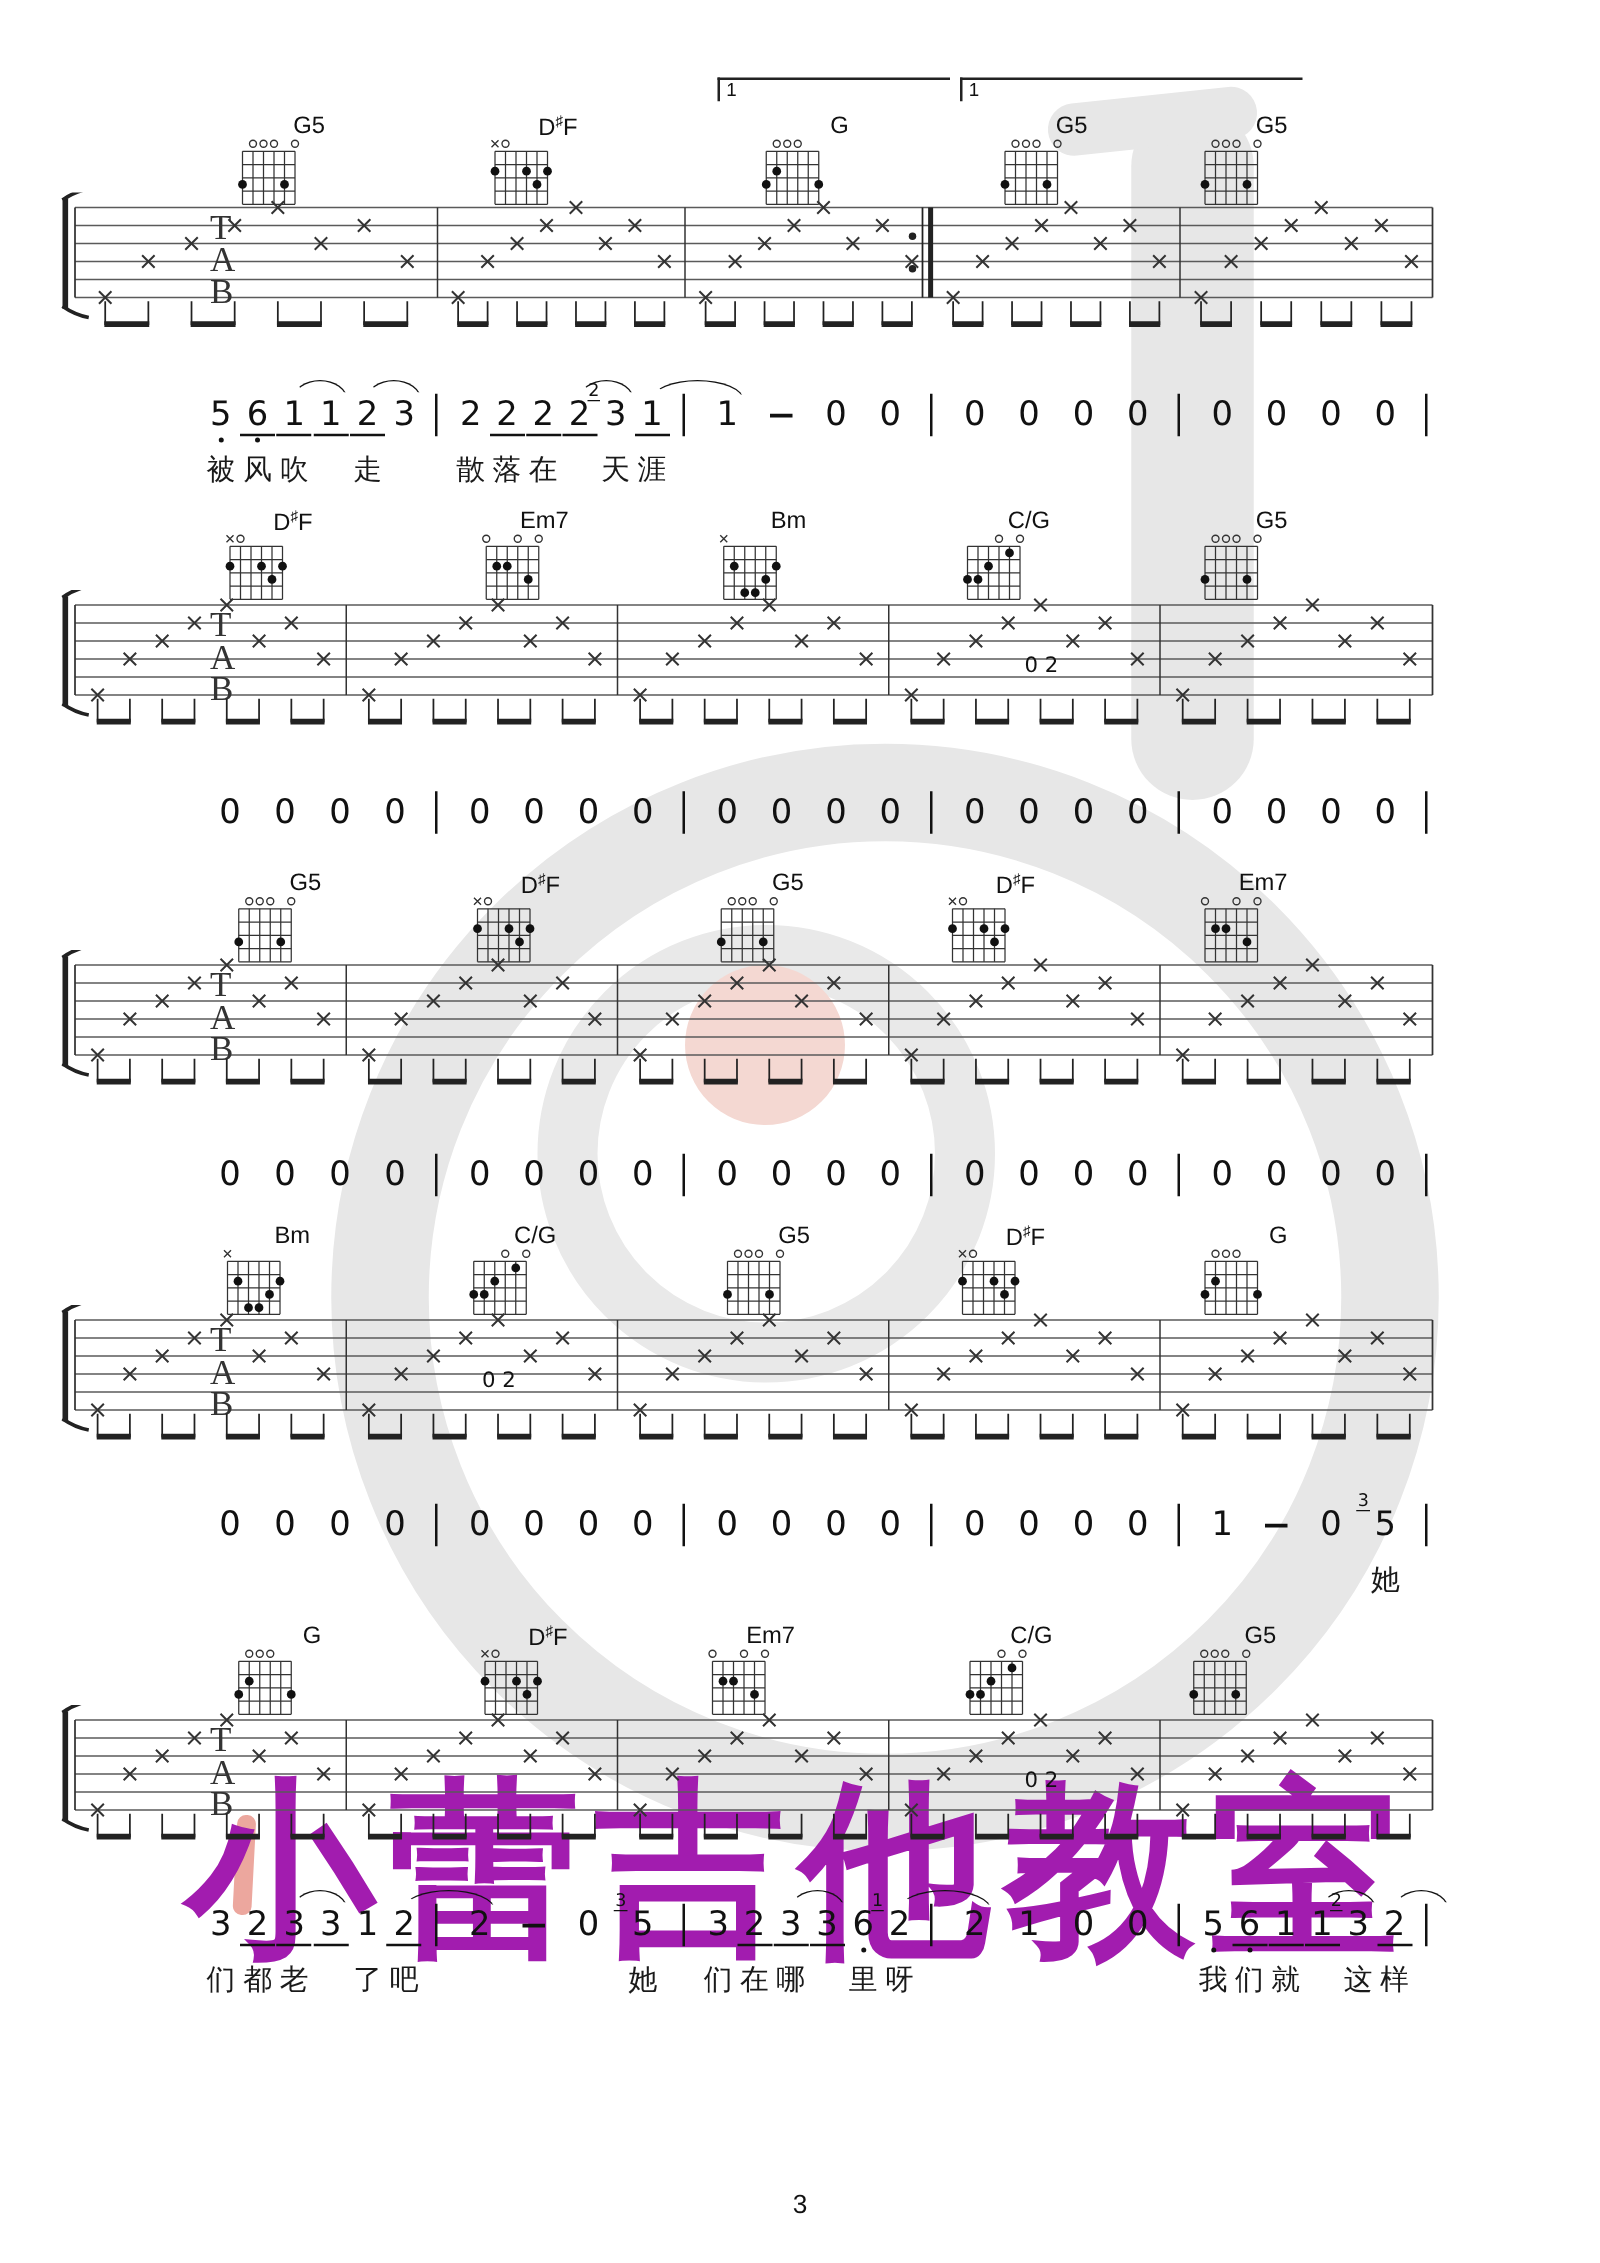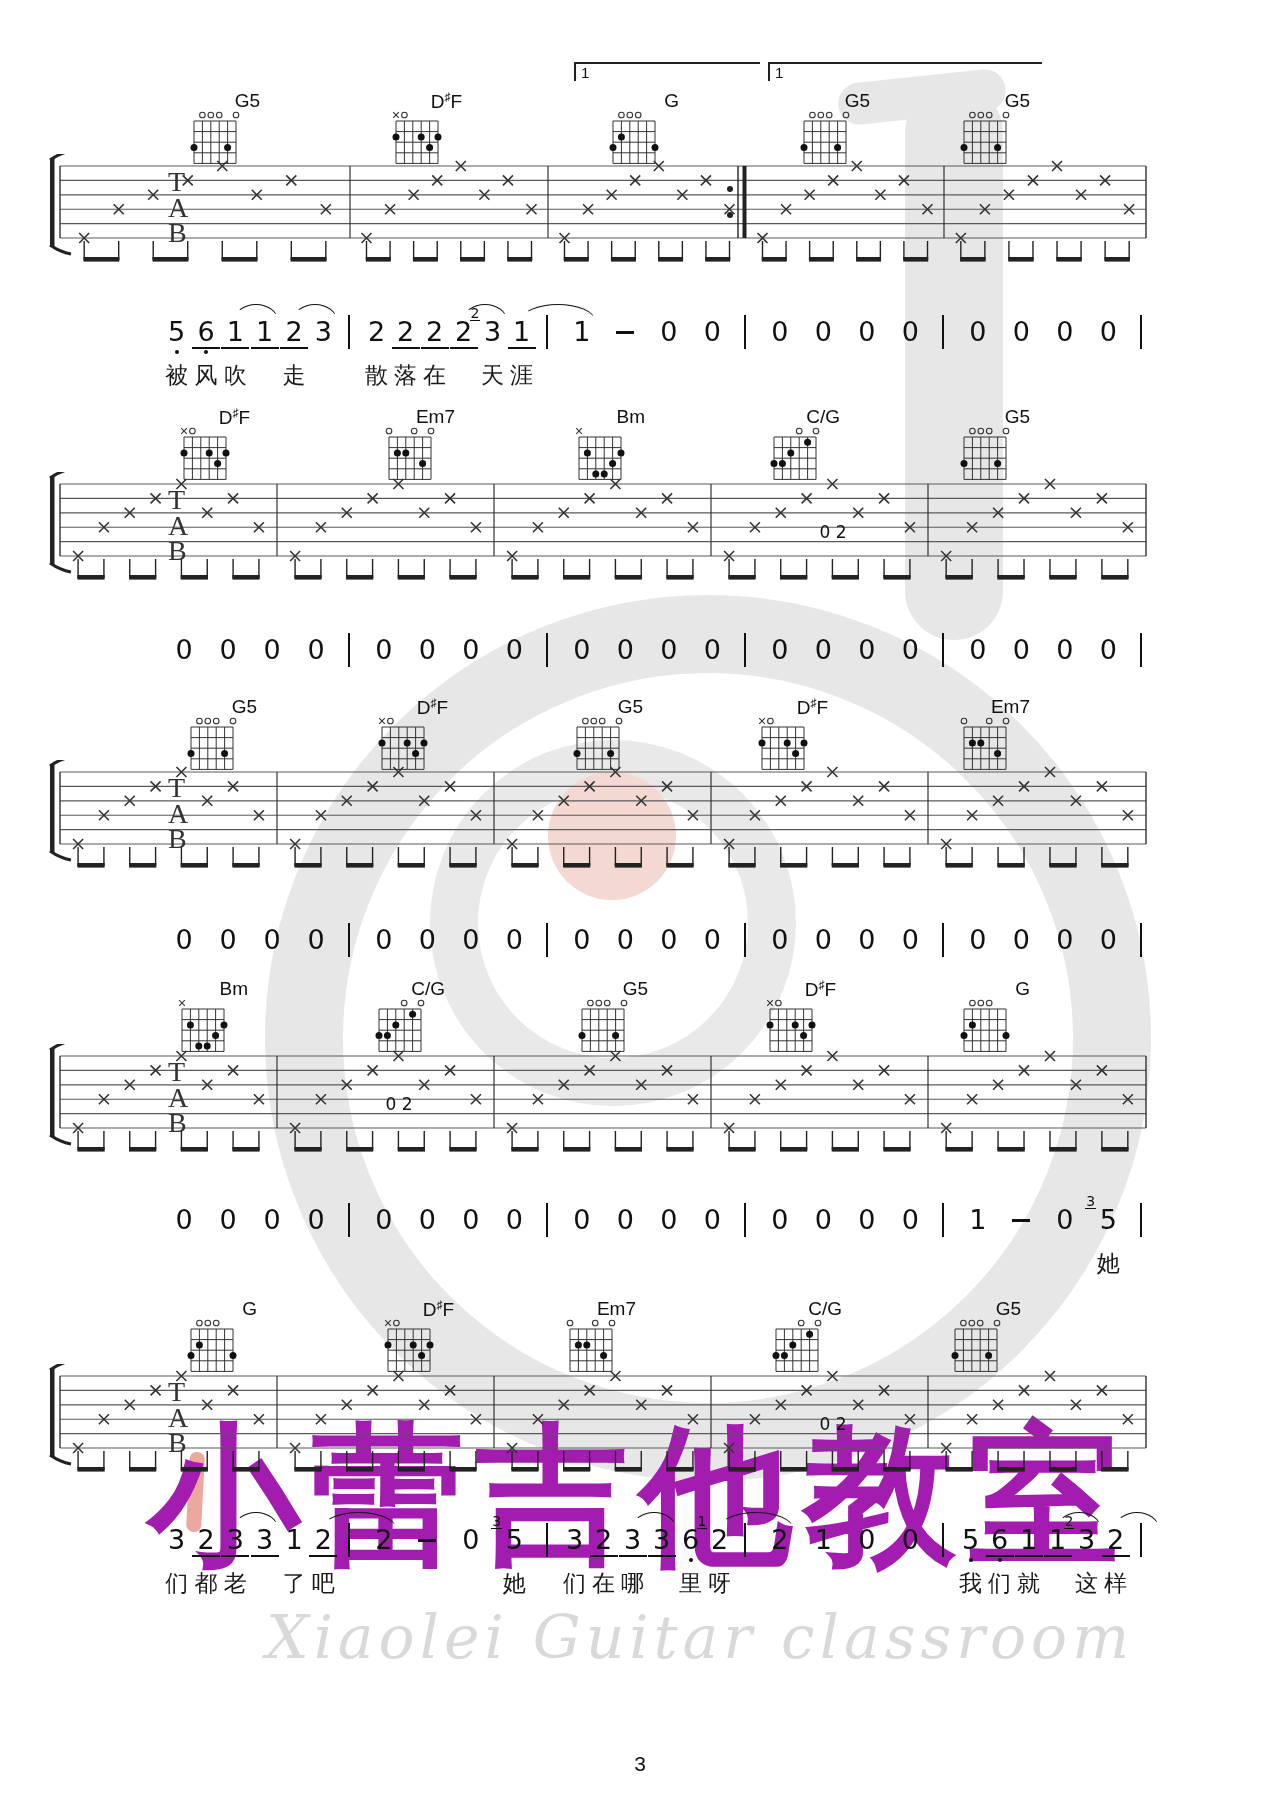--- a/index.html
+++ b/index.html
@@ -46,21 +46,20 @@
 
 <div class="page">
 
   <div class="wm wm-ring"></div>
   <div class="wm wm-ring2"></div>
   <div class="wm wm-bar"></div>
   <div class="wm wm-hook"></div>
   <div class="wm wm-pink"></div>
   <div class="wm wm-red"></div>
   <div class="wm wm-cn">小蕾吉他教室</div>
-  <div class="wm wm-en">Xiaolei Guitar classroom</div>
 
   <div class="layer" id="score">
       <div class="system" style="position: absolute; left: 0px; top: 0px; width: 1280px;">
         <div class="volta" style="left: 574px; top: 62px; width: 184px;">
           <div class="vlabel">1</div>
         </div>
         <div class="volta" style="left: 768px; top: 62px; width: 272px;">
           <div class="vlabel">1</div>
         </div>
         <div class="chord-name" style="left: 170px; top: 90px;">G5</div>

